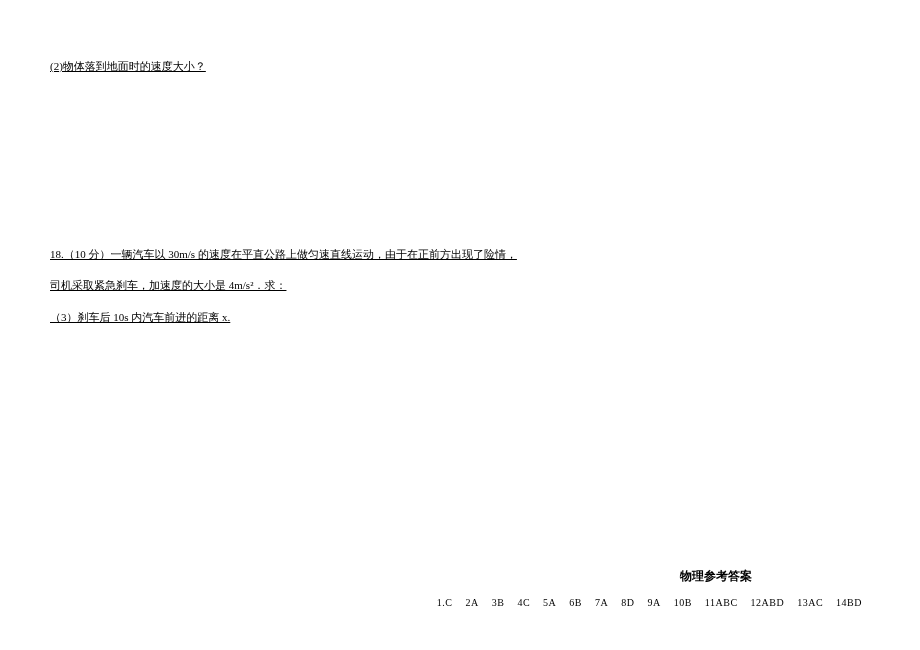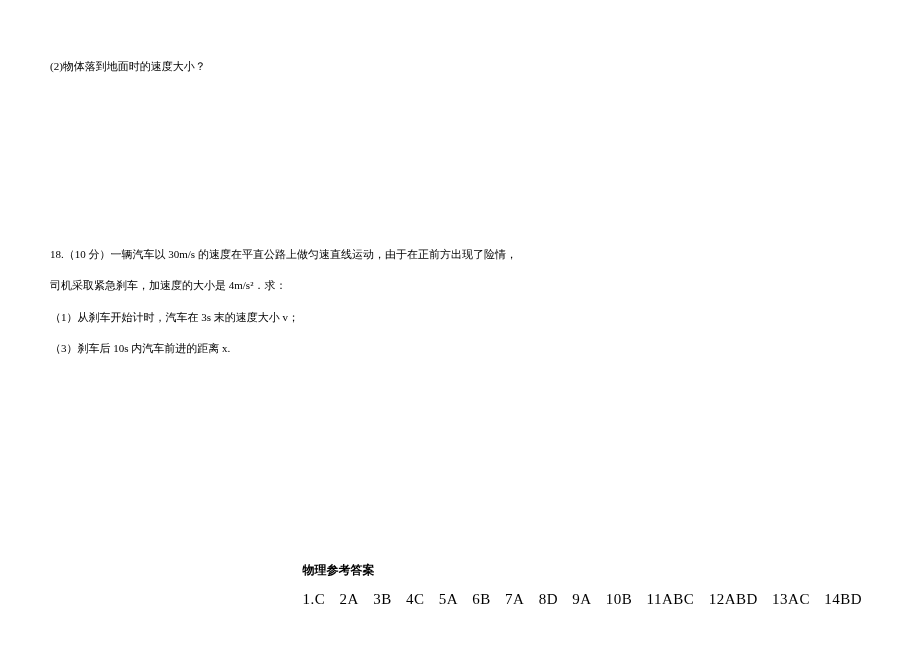--- a/index.html
+++ b/index.html
@@ -16,60 +16,60 @@
       color: #000000;
       position: relative;
       overflow: hidden;
     }
     .page-content {
       padding: 58px 50px 0 50px;
     }
     .question-line {
       margin-bottom: 14px;
       line-height: 1.6;
+      text-decoration: underline;
     }
     .question-line.indented {
       padding-left: 16px;
     }
     .gap-large {
       height: 156px;
     }
     .answer-section {
       position: absolute;
       right: 48px;
       bottom: 42px;
       text-align: right;
     }
     .answer-title {
       font-weight: bold;
       font-size: 12px;
       margin-bottom: 12px;
-      text-align: left;
+      text-align: right;
       padding-right: 120px;
     }
     .answer-keys {
-      font-size: 15px;
+      font-size: 10px;
       letter-spacing: 0.5px;
       white-space: nowrap;
     }
     .answer-keys span {
       margin-right: 10px;
     }
   </style>
 </head>
 <body>
 
 <div class="page-content">
   <div class="question-line">(2)物体落到地面时的速度大小？</div>
 
   <div class="gap-large"></div>
 
   <div class="question-line">18.（10 分）一辆汽车以 30m/s 的速度在平直公路上做匀速直线运动，由于在正前方出现了险情，</div>
   <div class="question-line">司机采取紧急刹车，加速度的大小是 4m/s²．求：</div>
-  <div class="question-line">（1）从刹车开始计时，汽车在 3s 末的速度大小 v；</div>
   <div class="question-line">（3）刹车后 10s 内汽车前进的距离 x.</div>
 </div>
 
 <div class="answer-section">
   <div class="answer-title">物理参考答案</div>
   <div class="answer-keys">
     <span>1.C</span>
     <span>2A</span>
     <span>3B</span>
     <span>4C</span>

